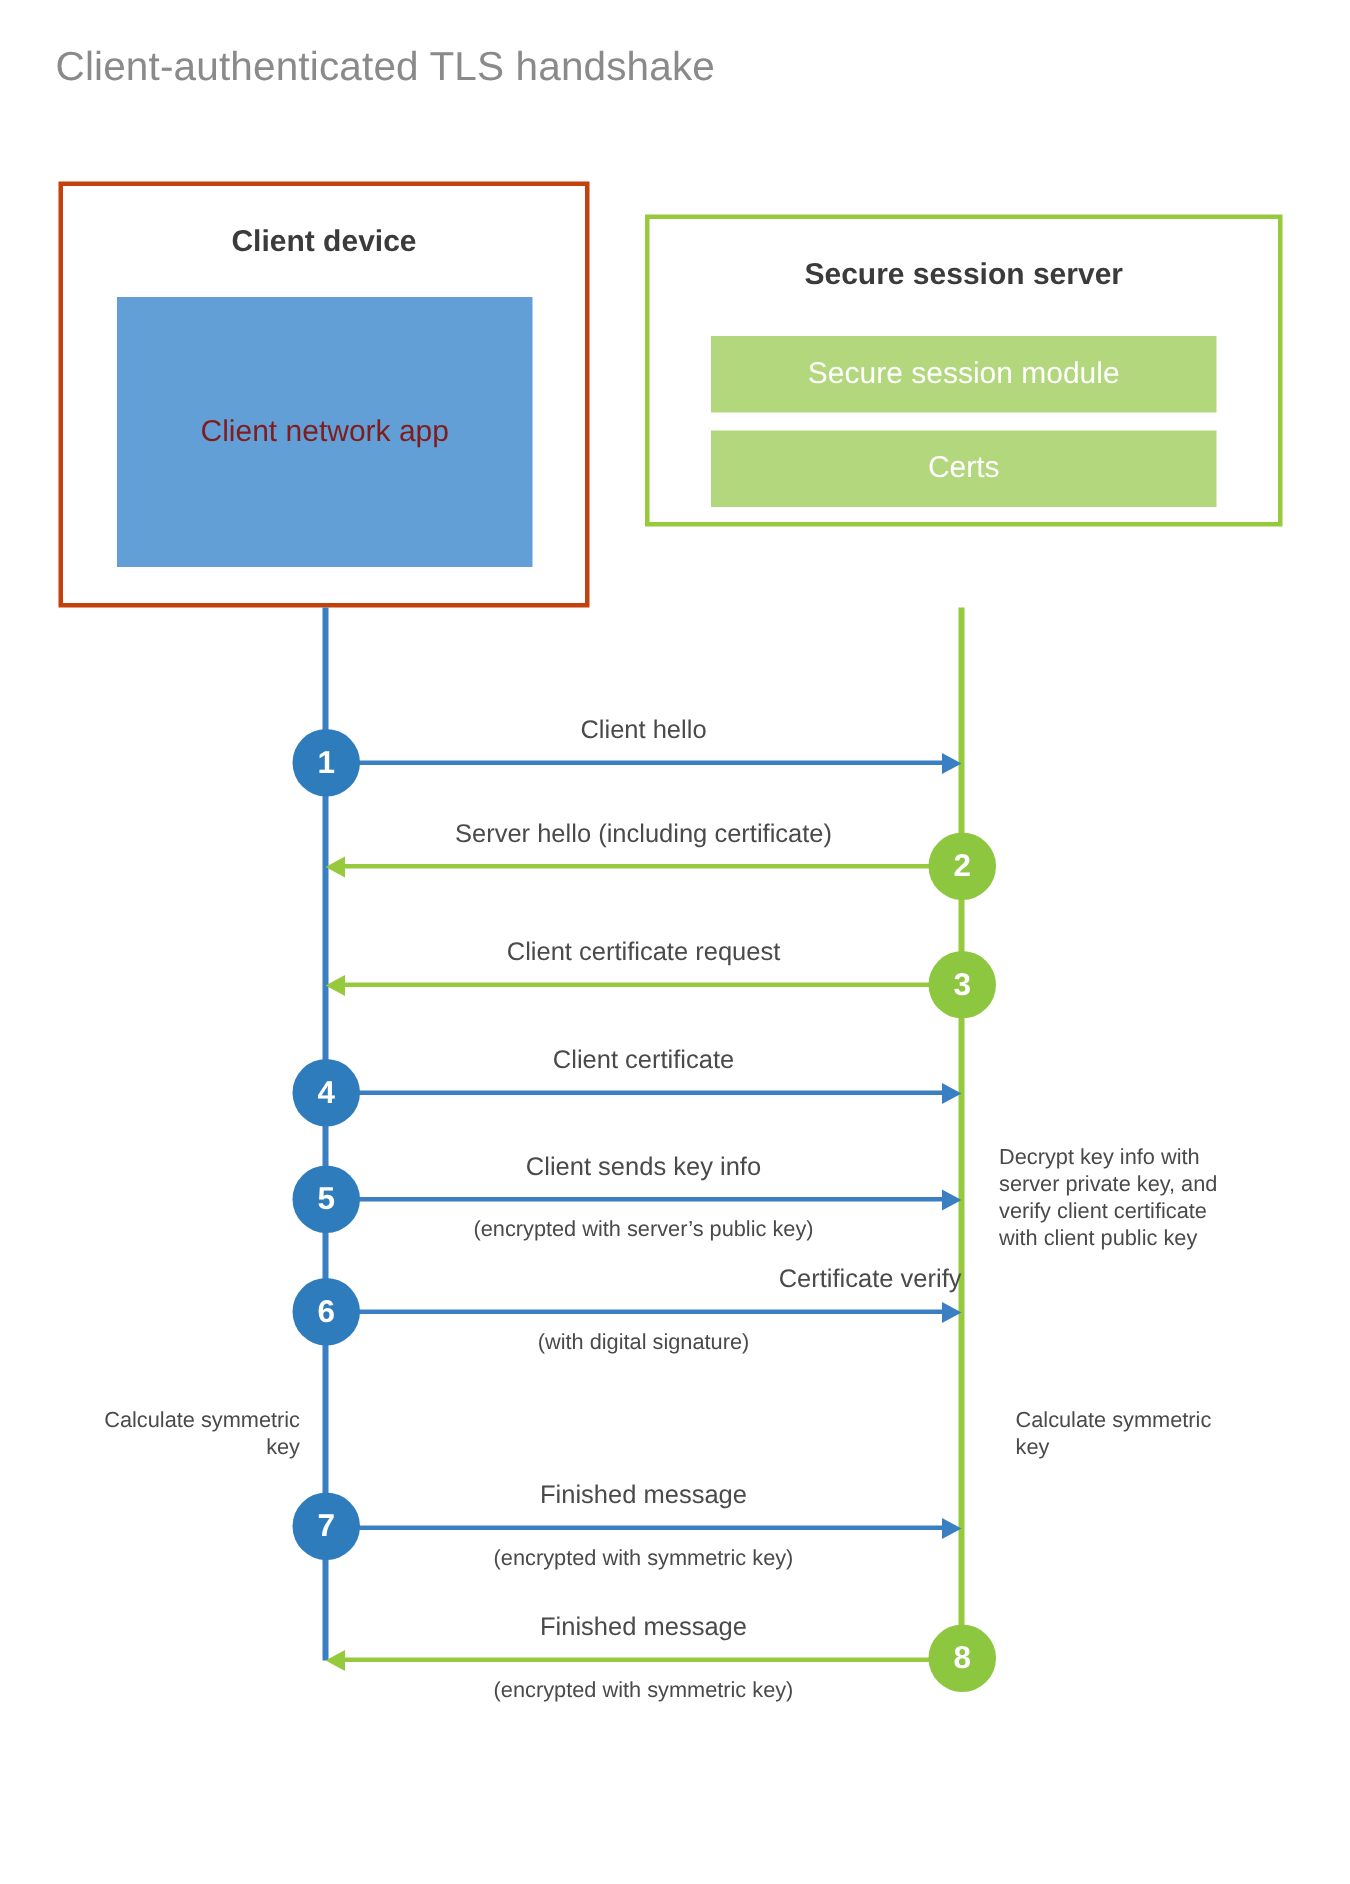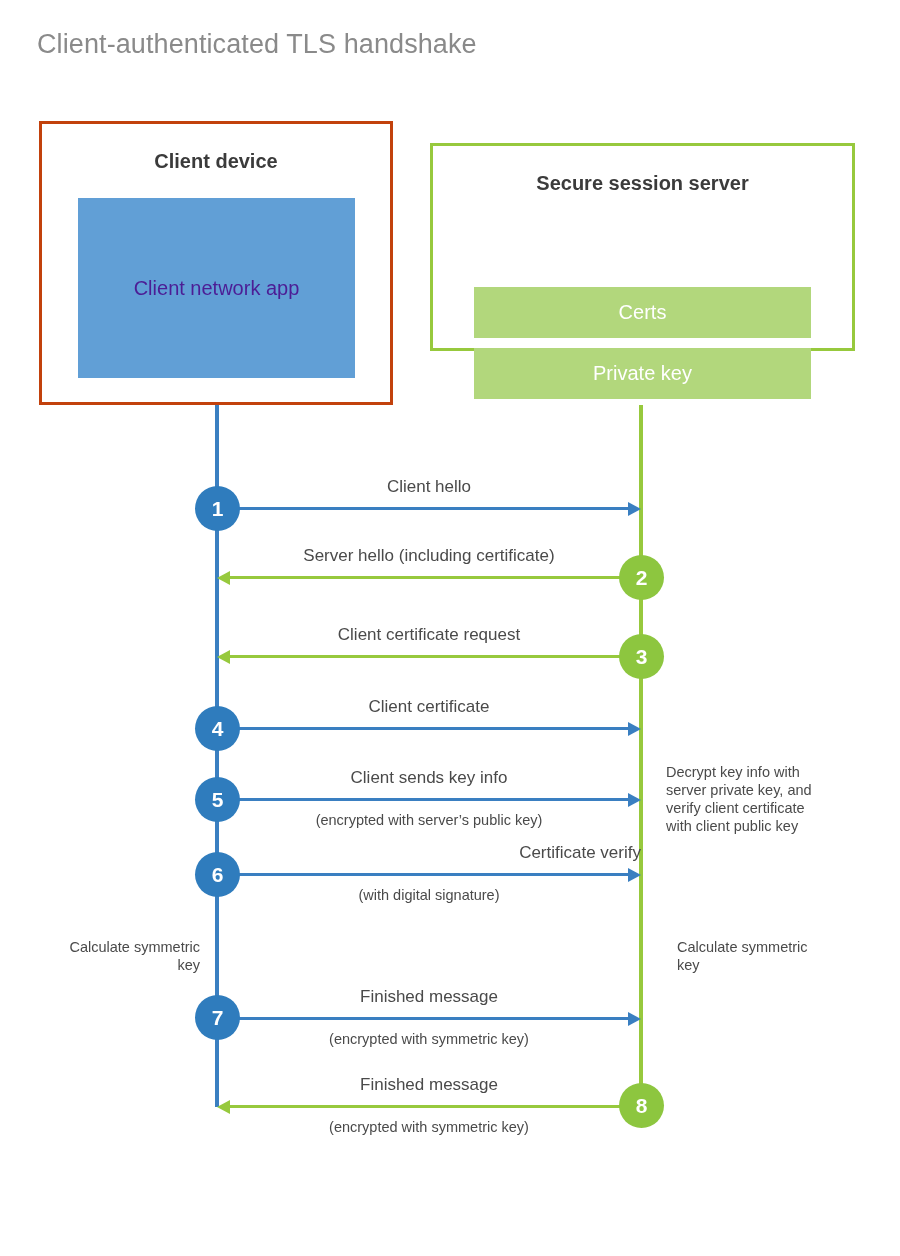--- a/index.html
+++ b/index.html
@@ -61,21 +61,21 @@
   }
 
   
   .client-app {
     position: absolute;
     left: 36px;
     top: 74px;
     width: 277px;
     height: 180px;
     background: #619fd6;
-    color: #4c1d95;
+    color: #7f1d1d;
     font-size: 20px;
     line-height: 28px;
     display: flex;
     align-items: center;
     justify-content: center;
     text-align: center;
   }
   .server-block {
     position: absolute;
     left: 41px;
@@ -172,22 +172,22 @@
 
 <div class="diagram-title">Client-authenticated TLS handshake</div>
 
 <div class="party-box client">
   <div class="party-title">Client device</div>
   <div class="client-app">Client network app</div>
 </div>
 
 <div class="party-box server">
   <div class="party-title">Secure session server</div>
+  <div class="server-block b0">Secure session module</div>
   <div class="server-block b1">Certs</div>
-  <div class="server-block b2">Private key</div>
 </div>
 
 <div class="lifeline client-line"></div>
 <div class="lifeline server-line"></div>
 
 <div class="msg" style="left:217px; top:507px; width:424px;">
   <div class="msg-line blue" style="left:0; width:411px;"></div>
   <div class="arrow-head right" style="left:411px;"></div>
   <div class="msg-label primary" style="left:0; width:424px;text-align:center;">Client hello</div>
 </div>

